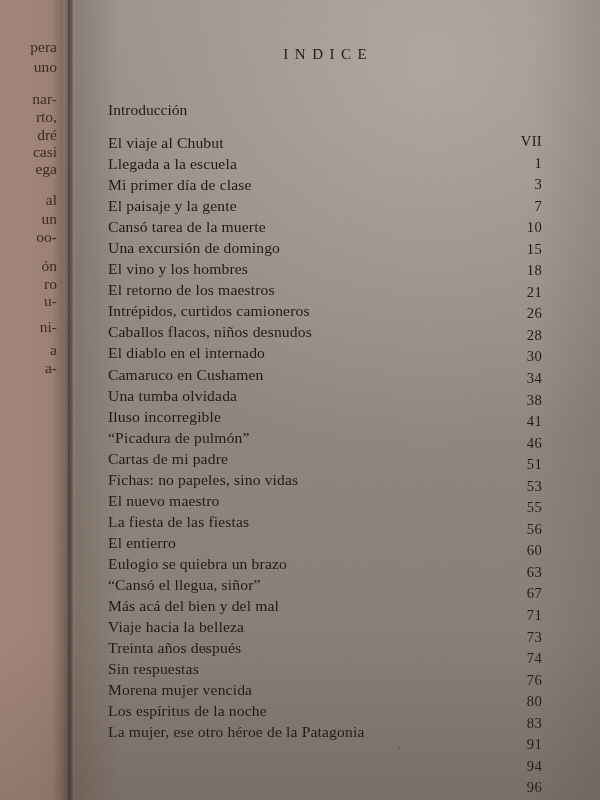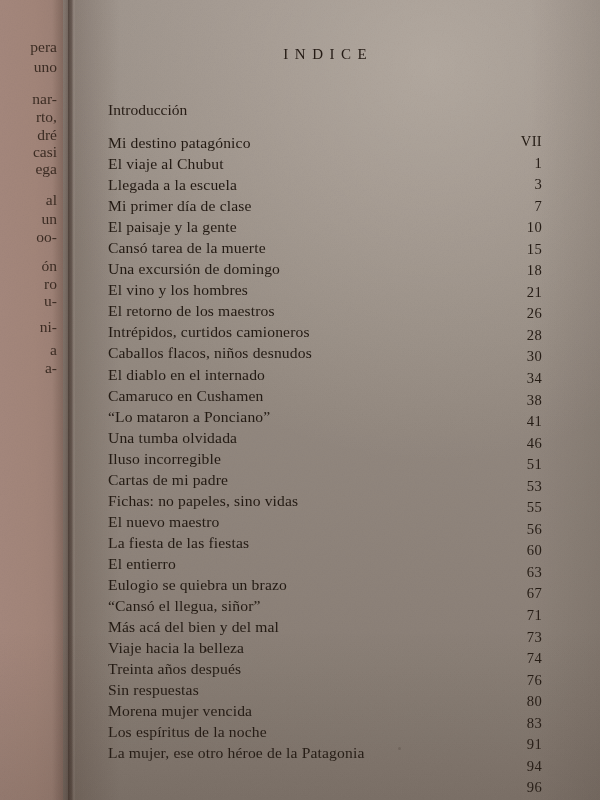--- a/index.html
+++ b/index.html
@@ -211,36 +211,35 @@
   <div class="gutter-crease"></div>
   <div class="gutter-falloff"></div>
 
   <div class="recto">
 
     <div class="index-title">INDICE</div>
 
     <div class="intro-line">Introducción</div>
 
     <div class="titles">
-        <div class="title-row">Mi destino patagónico</div>
         <div class="title-row">El viaje al Chubut</div>
         <div class="title-row">Llegada a la escuela</div>
         <div class="title-row">Mi primer día de clase</div>
         <div class="title-row">El paisaje y la gente</div>
         <div class="title-row">Cansó tarea de la muerte</div>
         <div class="title-row">Una excursión de domingo</div>
         <div class="title-row">El vino y los hombres</div>
         <div class="title-row">El retorno de los maestros</div>
         <div class="title-row">Intrépidos, curtidos camioneros</div>
         <div class="title-row">Caballos flacos, niños desnudos</div>
         <div class="title-row">El diablo en el internado</div>
         <div class="title-row">Camaruco en Cushamen</div>
-        <div class="title-row">“Lo mataron a Ponciano”</div>
         <div class="title-row">Una tumba olvidada</div>
         <div class="title-row">Iluso incorregible</div>
+        <div class="title-row">“Picadura de pulmón”</div>
         <div class="title-row">Cartas de mi padre</div>
         <div class="title-row">Fichas: no papeles, sino vidas</div>
         <div class="title-row">El nuevo maestro</div>
         <div class="title-row">La fiesta de las fiestas</div>
         <div class="title-row">El entierro</div>
         <div class="title-row">Eulogio se quiebra un brazo</div>
         <div class="title-row">“Cansó el llegua, siñor”</div>
         <div class="title-row">Más acá del bien y del mal</div>
         <div class="title-row">Viaje hacia la belleza</div>
         <div class="title-row">Treinta años después</div>

